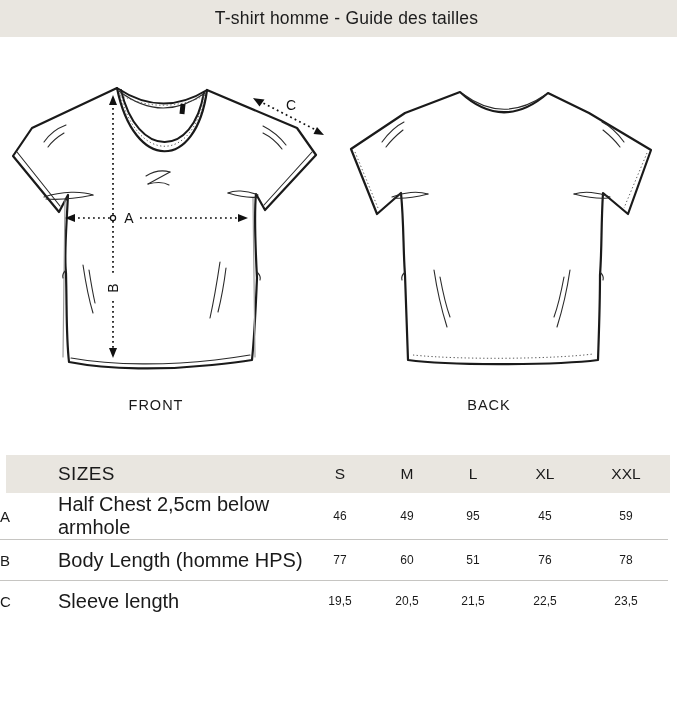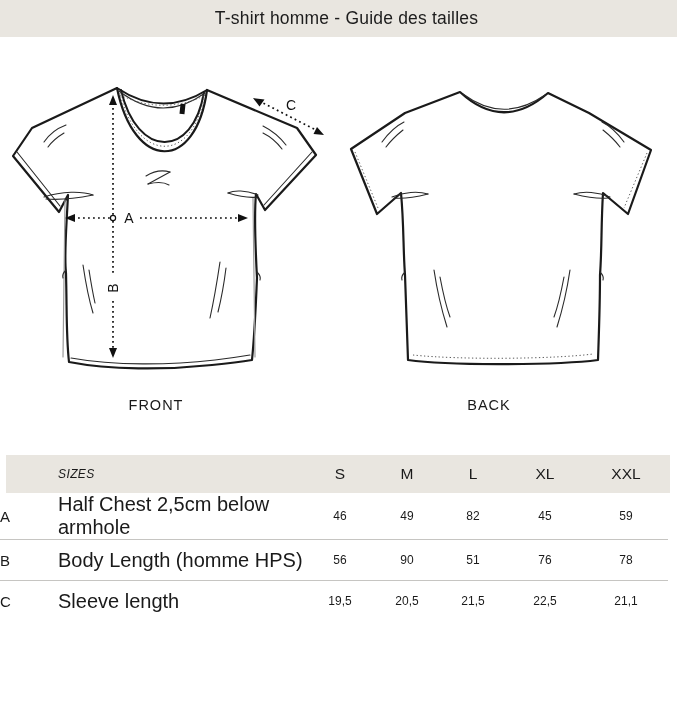--- a/index.html
+++ b/index.html
@@ -21,21 +21,21 @@
   table.size-table{
     position:relative;border-collapse:collapse;table-layout:fixed;width:668px;
     font-size:15px;color:#1a1a1a;
   }
   table.size-table th,table.size-table td{padding:0;font-weight:normal;vertical-align:middle;}
   tr.head{height:38px;}
   tbody tr{height:41px;}
   tbody tr.ruled td{border-bottom:1px solid #c6c5c2;}
   .cell-letter{text-align:left;padding-left:10px;font-size:15px;}
   .cell-desc{text-align:left;padding-left:8px;font-size:20px;}
-  th.cell-desc{font-weight:bold;letter-spacing:.4px;font-size:12px;font-style:italic;}
+  th.cell-desc{font-weight:bold;letter-spacing:.4px;font-size:19px;}
   .cell-val{text-align:center;font-size:12px;}
   th.cell-val{font-size:15.5px;}
   
   .outline{fill:#ffffff;stroke:#1a1a1a;stroke-width:2.2;stroke-linejoin:round;stroke-linecap:round;}
   .line{fill:none;stroke:#1a1a1a;stroke-width:2;stroke-linecap:round;}
   .thin{fill:none;stroke:#2a2a2a;stroke-width:1.1;stroke-linecap:round;}
   .gray{fill:none;stroke:#9a9a9a;stroke-width:1.2;stroke-linecap:round;}
   .stitch{fill:none;stroke:#5a5a5a;stroke-width:1;stroke-dasharray:1.3 2.4;stroke-linecap:butt;}
   .meas{fill:none;stroke:#111;stroke-width:1.7;stroke-dasharray:1.8 3.2;stroke-linecap:butt;}
   .ah{fill:#111;stroke:none;}
@@ -185,39 +185,39 @@
           <th class="cell-val">XL</th>
           <th class="cell-val">XXL</th>
         </tr>
       </thead>
       <tbody>
         <tr class="ruled">
           <td class="cell-letter">A</td>
           <td class="cell-desc">Half Chest 2,5cm below armhole</td>
           <td class="cell-val">46</td>
           <td class="cell-val">49</td>
-          <td class="cell-val">82</td>
+          <td class="cell-val">95</td>
           <td class="cell-val">45</td>
           <td class="cell-val">59</td>
         </tr>
         <tr class="ruled">
           <td class="cell-letter">B</td>
           <td class="cell-desc">Body Length (homme HPS)</td>
-          <td class="cell-val">56</td>
-          <td class="cell-val">90</td>
+          <td class="cell-val">77</td>
+          <td class="cell-val">60</td>
           <td class="cell-val">51</td>
           <td class="cell-val">76</td>
           <td class="cell-val">78</td>
         </tr>
         <tr>
           <td class="cell-letter">C</td>
           <td class="cell-desc">Sleeve length</td>
           <td class="cell-val">19,5</td>
           <td class="cell-val">20,5</td>
           <td class="cell-val">21,5</td>
           <td class="cell-val">22,5</td>
-          <td class="cell-val">21,1</td>
+          <td class="cell-val">23,5</td>
         </tr>
       </tbody>
     </table>
   </div>
 
 </div>
 
 </body></html>

